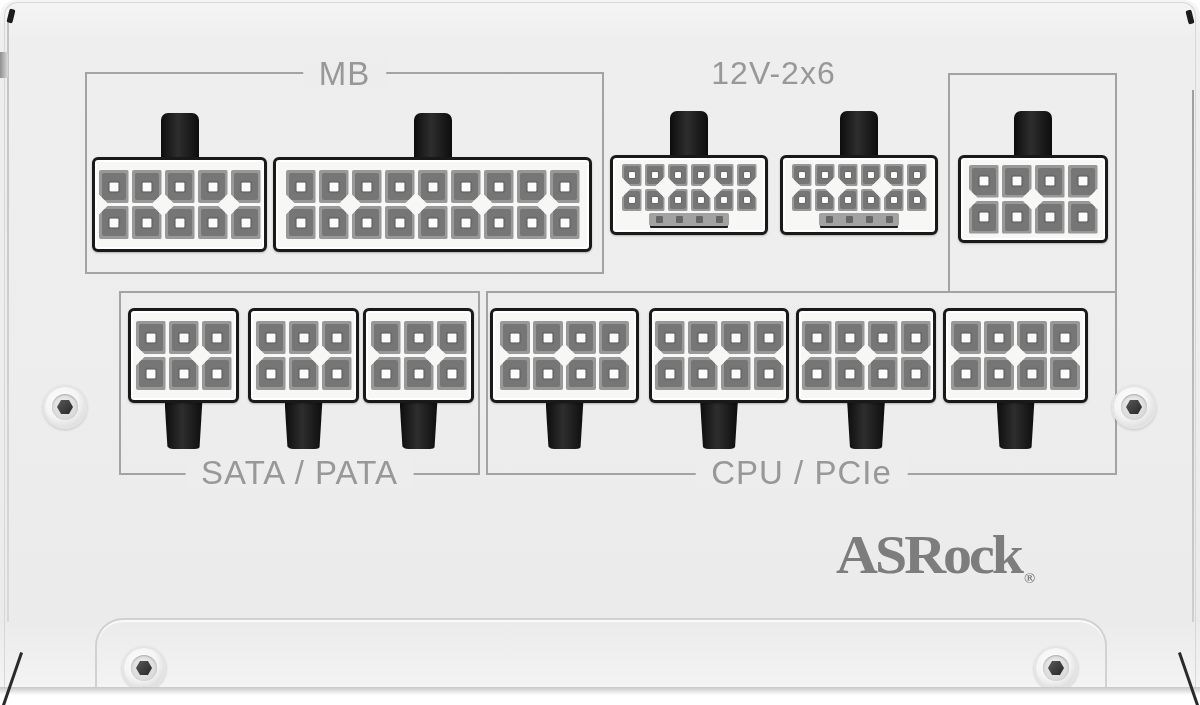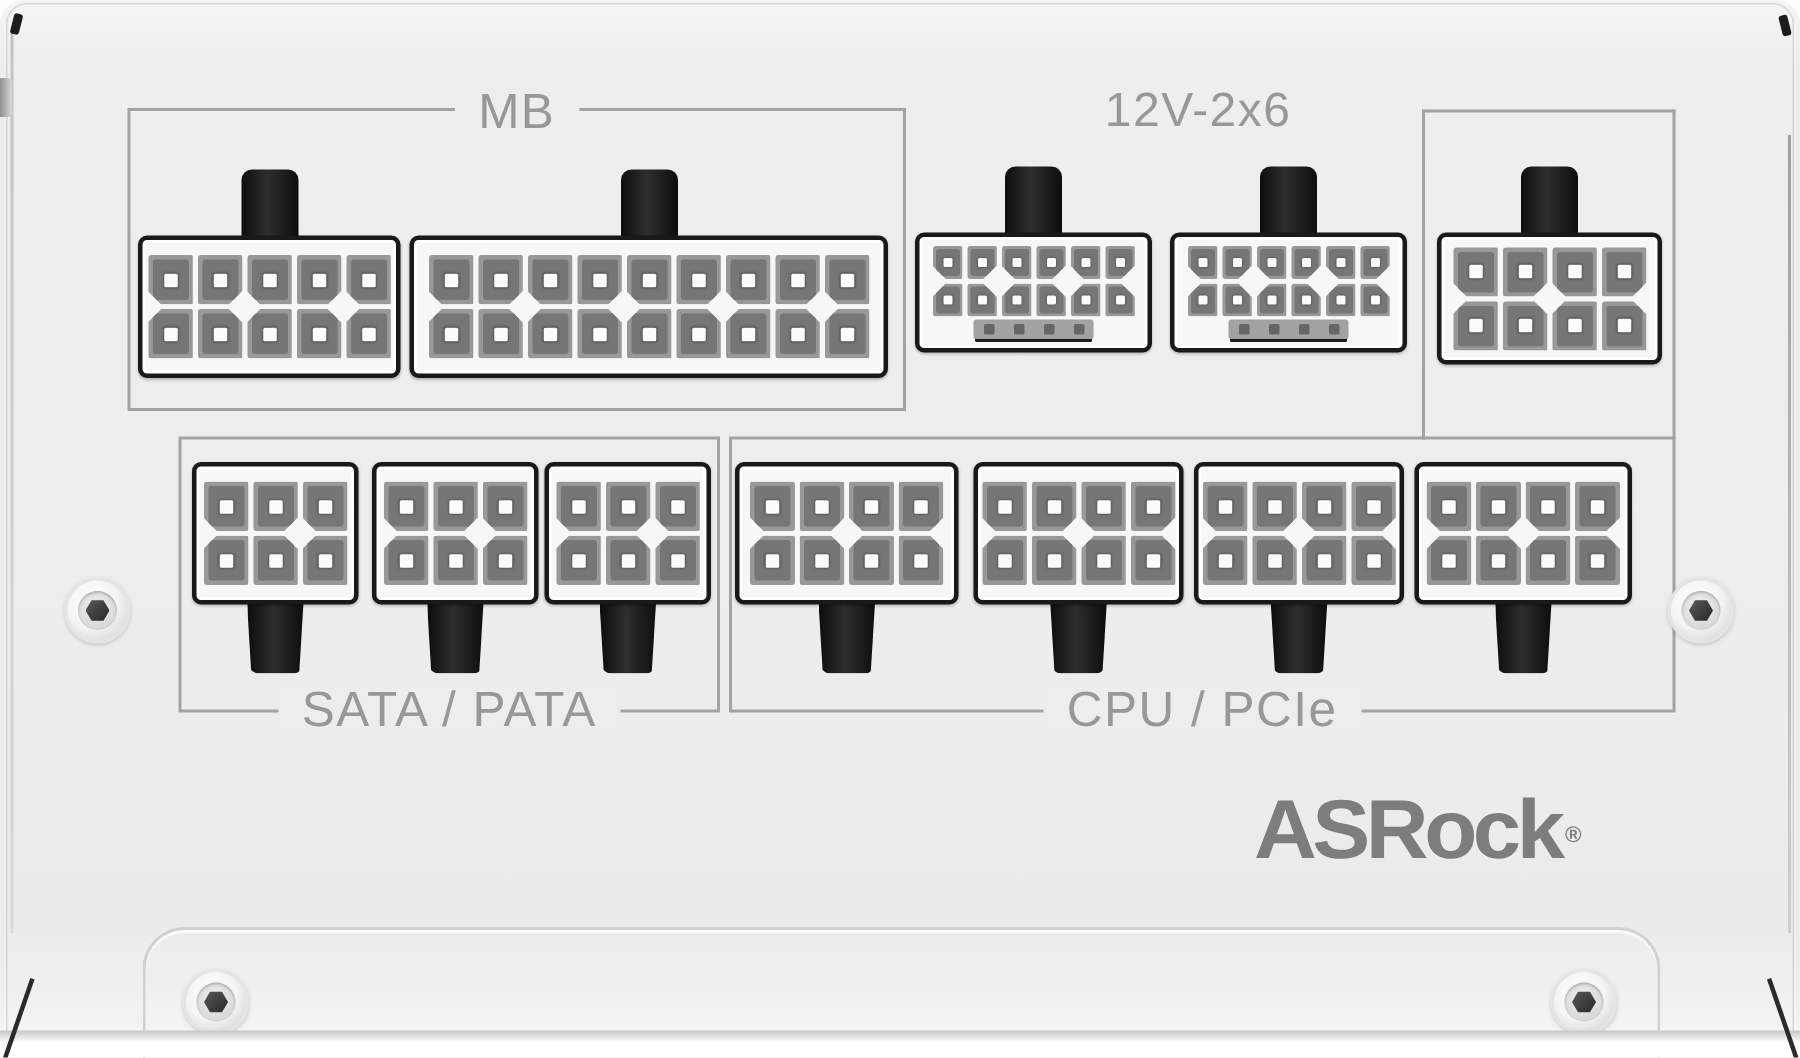--- a/index.html
+++ b/index.html
@@ -69,21 +69,21 @@
   .zone.sata{left:119px;top:291px;width:357px;height:180px;}
   .zone.cpu{left:486px;top:291px;width:627px;height:180px;}
   .legend{
     position:absolute;left:50%;transform:translateX(-50%);
     background:#ecedec;padding:0 16px;white-space:nowrap;
     color:#979897;font-size:33px;letter-spacing:1px;line-height:1;
   }
   .legend.top{top:-17px;}
   .legend.bottom{bottom:-16px;text-align:center;}
   .free-label{
-    position:absolute;left:686px;top:57px;width:175px;text-align:right;
+    position:absolute;left:686px;top:57px;width:175px;text-align:center;
     color:#979897;font-size:32px;letter-spacing:1px;line-height:1;
   }
   
   .connector{position:absolute;}
   .conn-body{
     position:absolute;inset:0;background:#f7f7f6;
     border:3px solid #191919;border-radius:6px;
     box-shadow:0 1px 2px rgba(0,0,0,.25), inset 0 0 0 2px #ffffff;
     display:flex;flex-direction:column;justify-content:center;align-items:center;
     box-sizing:border-box;padding:4px;
@@ -126,21 +126,21 @@
   #conn-sata1{left:128px;top:308px;width:111px;height:95px;}
   #conn-sata2{left:248px;top:308px;width:111px;height:95px;}
   #conn-sata3{left:363px;top:308px;width:111px;height:95px;}
   #conn-cpu1 {left:490px;top:308px;width:149px;height:95px;}
   #conn-cpu2 {left:649px;top:308px;width:140px;height:95px;}
   #conn-cpu3 {left:796px;top:308px;width:140px;height:95px;}
   #conn-cpu4 {left:943px;top:308px;width:145px;height:95px;}
   
   .brand{
     position:absolute;left:836px;top:522px;width:280px;height:64px;
-    color:#7d7d7d;display:flex;align-items:center;
+    color:#7d7d7d;display:flex;align-items:flex-end;font-family:Liberation Serif, serif;
   }
   .brand .wordmark{
     font-size:58px;font-weight:700;letter-spacing:-3px;line-height:62px;
     transform:scaleY(.96);
   }
   .brand sup{font-size:15px;font-weight:700;line-height:1;margin:4px 0 0 3px;}
 </style>
 </head>
 <body>
 

